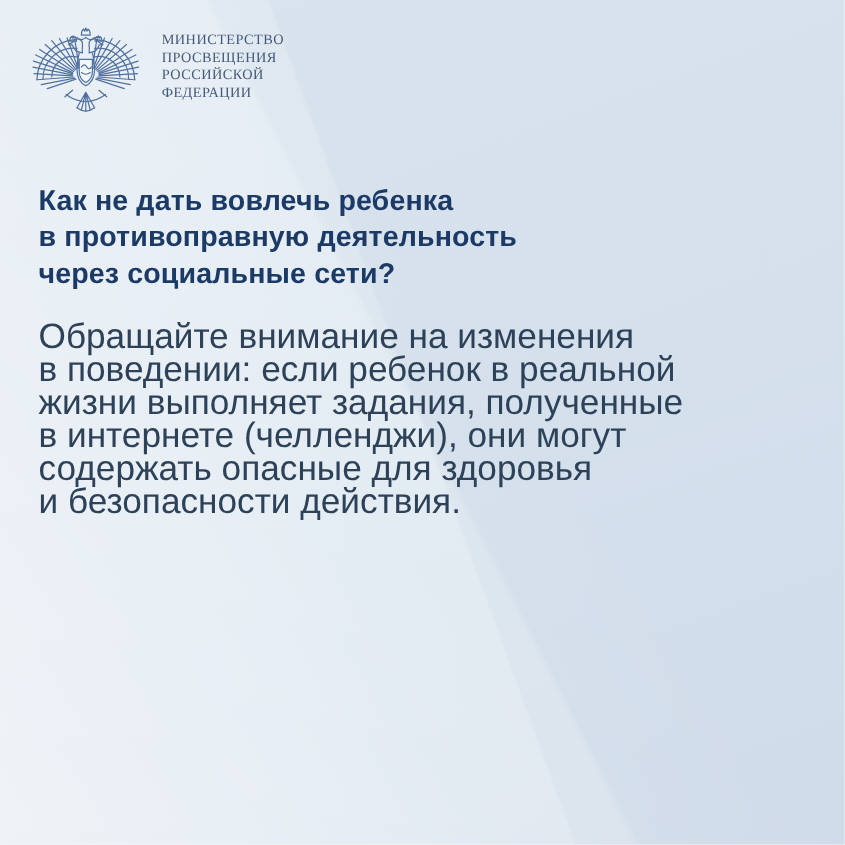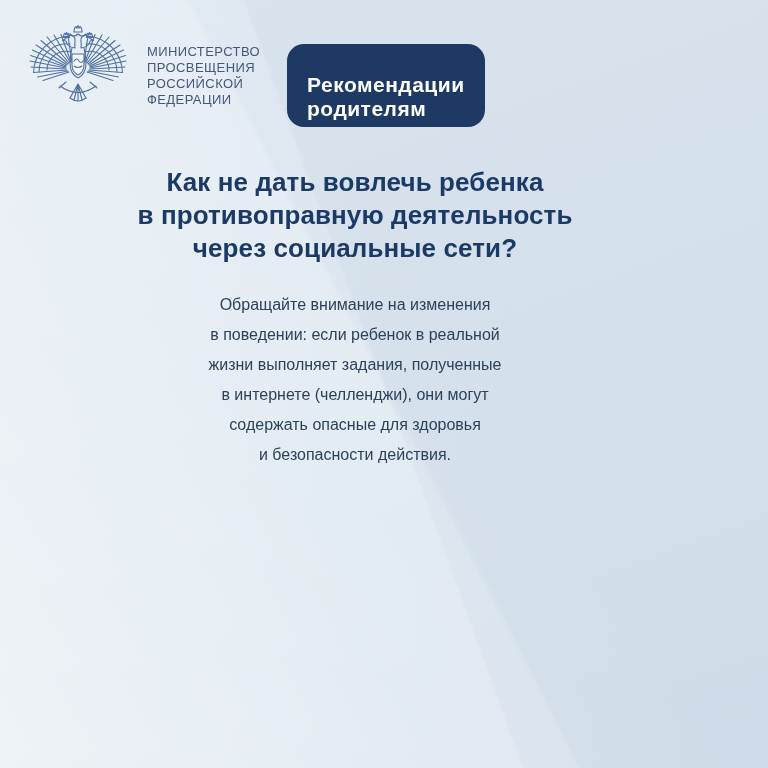--- a/index.html
+++ b/index.html
@@ -22,51 +22,51 @@
     inset: 0;
     opacity: .5;
   }
 
   
   .emblem {
     position: absolute; left: 26px; top: 22px; width: 104px; height: 96px;
   }
   .emblem svg { width: 100%; height: 100%; }
   .ministry-name {
-    position: absolute; left: 147px; top: 44px;
-    font-family: Liberation Sans, sans-serif;
+    position: absolute; left: 147px; top: 28px;
+    font-family: Liberation Serif, serif;
     font-size: 13px; line-height: 16px; letter-spacing: 0.4px;
     color: var(--ministry-text, #44597a);
     white-space: pre-line;
   }
   .badge {
     position: absolute; left: 287px; top: 44px;
     background: var(--badge-bg, #1e3a64);
     color: var(--badge-text, #ffffff);
     border-radius: 17px;
     padding: 5px 20px 6px 20px;
     font-weight: bold;
     font-size: 21px; line-height: 24px; letter-spacing: 0.5px;
     white-space: pre-line;
   }
 
   
   .content {
-    position: absolute; left: 35px; top: 166px; width: 640px; text-align: center;
+    position: absolute; left: 35px; top: 166px; width: 640px;
   }
   .title {
     margin: 0 0 25px 0;
     font-size: 26px; line-height: 33px; font-weight: bold;
     letter-spacing: 0.1px;
     color: var(--title, #1c3a66);
     white-space: pre-line;
   }
   .para {
     margin: 0 0 30px 0;
-    font-size: 16px; line-height: 30px; font-weight: normal;
+    font-size: 32px; line-height: 30px; font-weight: normal;
     color: var(--body, #2d4259);
     white-space: pre-line;
   }
 </style>
 </head>
 <body>
 
 <div class="poster">
   <div class="sheen"></div>
 
@@ -130,24 +130,20 @@
       <path d="M40,60 l-7,6 M64,60 l7,6"></path>
       <path d="M34,64 q18,13 36,0"></path>
     </svg>
   </div>
 
   <div class="ministry-name">МИНИСТЕРСТВО
 ПРОСВЕЩЕНИЯ
 РОССИЙСКОЙ
 ФЕДЕРАЦИИ</div>
 
-  <div class="badge">
-    <span>Рекомендации
-родителям</span>
-  </div>
 
   <div class="content">
     <h1 class="title">Как не дать вовлечь ребенка
 в противоправную деятельность
 через социальные сети?</h1>
     <p class="para">Обращайте внимание на изменения
 в поведении: если ребенок в реальной
 жизни выполняет задания, полученные
 в интернете (челленджи), они могут
 содержать опасные для здоровья

